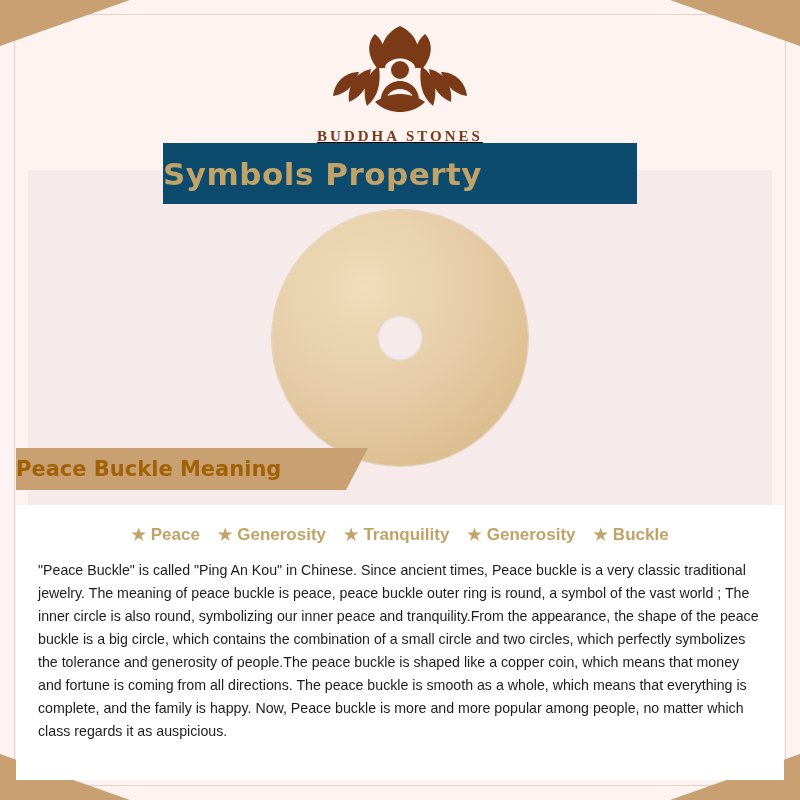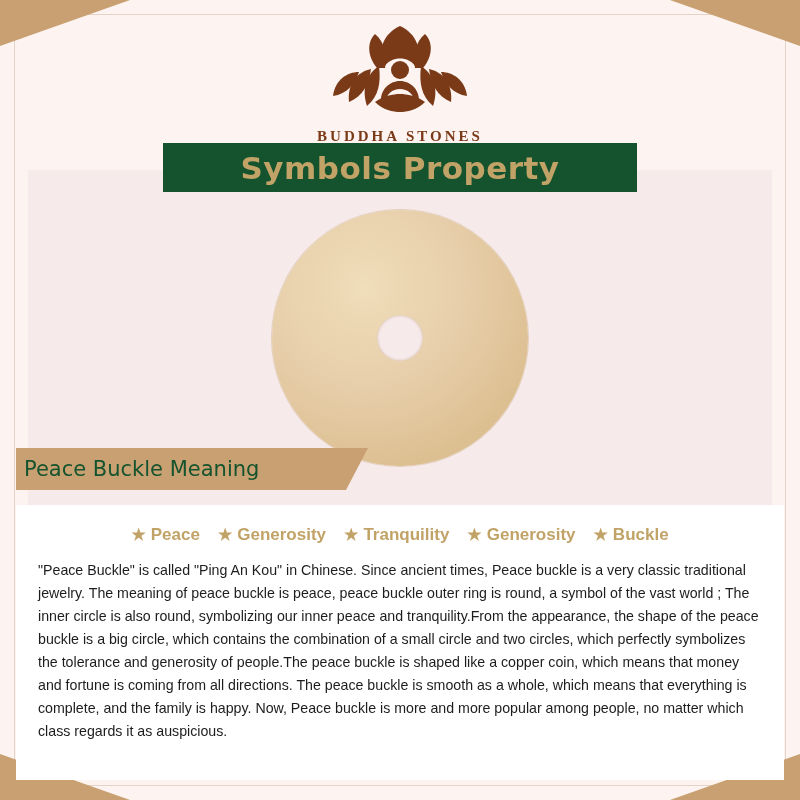--- a/index.html
+++ b/index.html
@@ -64,45 +64,45 @@
     box-sizing: border-box;
     z-index: 0;
   }
 
   
   .brand {
     position: absolute;
     top: 22px; left: 0; right: 0;
     text-align: center;
     z-index: 3;
+    text-decoration: underline;
   }
   .brand-logo {
     display: block;
     margin: 0 auto;
   }
   .brand-name {
     margin-top: 6px;
     font-size: 15px;
     letter-spacing: 3px;
     font-weight: bold;
     color: #7a3a18;
     font-family: "Liberation Serif", serif;
   }
 
   
   .title-band {
     position: absolute;
     top: 143px;
     left: 163px;
     width: 474px;
-    height: 49px;
-    background: #14532d;
+    height: 61px;
+    background: #0c4a6e;
     display: flex;
     align-items: center;
-    justify-content: center;
     z-index: 3;
   }
   .title-band .title-text {
     font-size: 31px;
     font-weight: bold;
     color: #c2a367;
     letter-spacing: 0.5px;
     font-family: "DejaVu Sans", sans-serif;
   }
 
@@ -155,28 +155,29 @@
     position: absolute;
     left: 346px;
     top: 448px;
     width: 0; height: 0;
     border-top: 42px solid #c9a071;
     border-right: 22px solid transparent;
     z-index: 4;
   }
   .ribbon-label {
     position: absolute;
-    left: 24px;
+    left: 16px;
     top: 448px;
     height: 42px;
     line-height: 42px;
     font-size: 21px;
-    color: #14532d;
+    color: #a16207;
     z-index: 5;
     font-family: "DejaVu Sans", sans-serif;
+    font-weight: bold;
   }
 
   
   .text-card {
     position: absolute;
     left: 16px;
     top: 505px;
     width: 768px;
     height: 275px;
     background: #ffffff;

